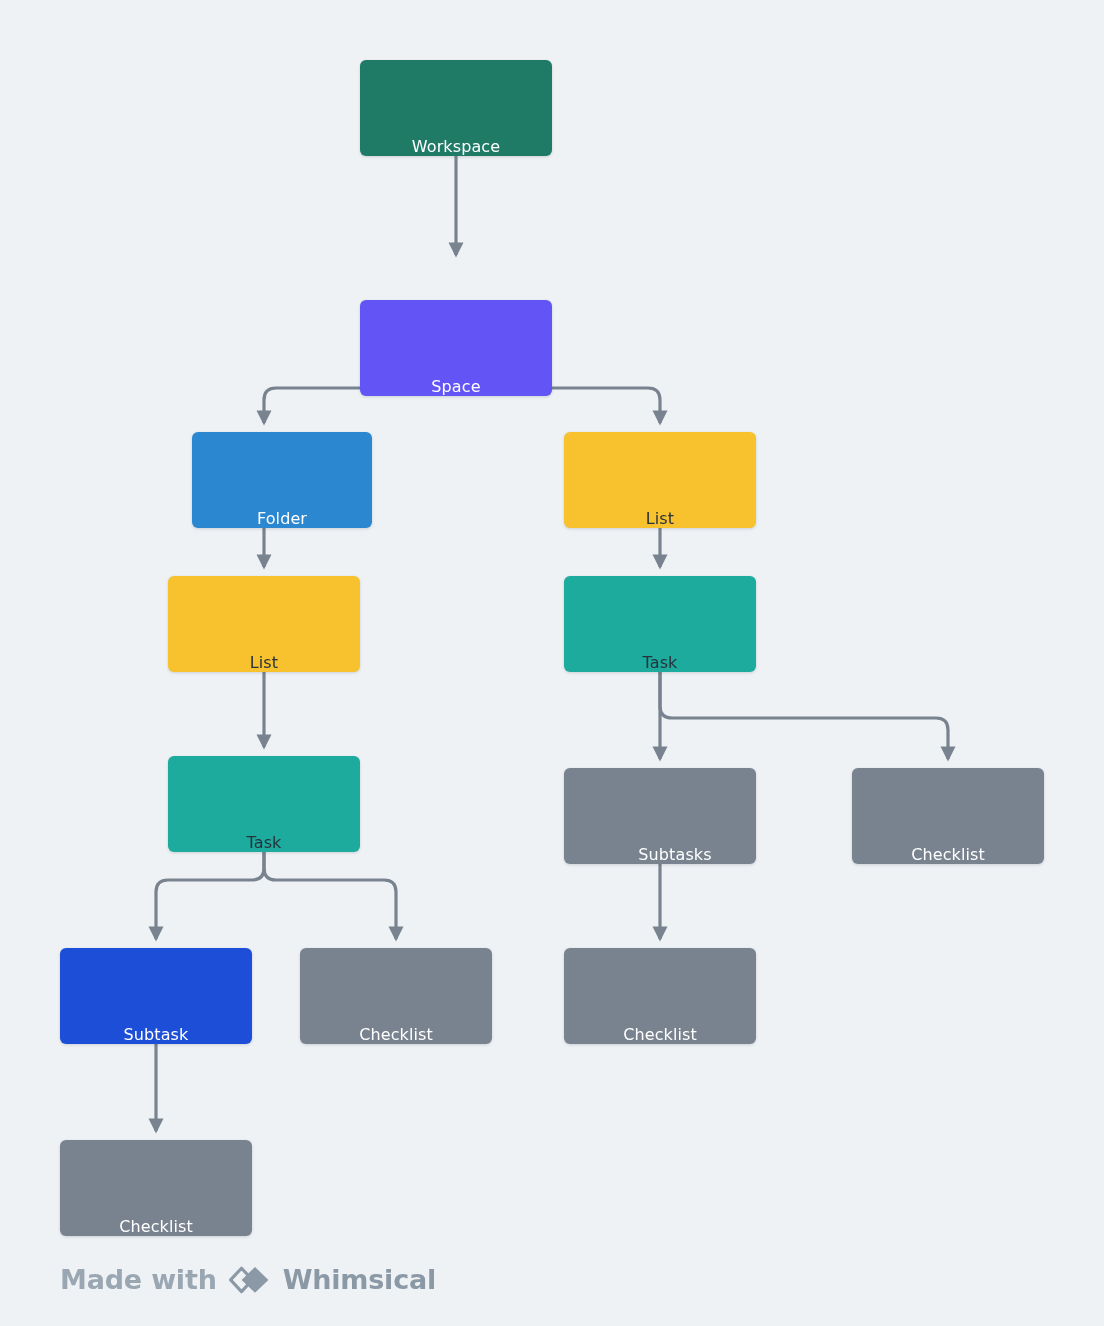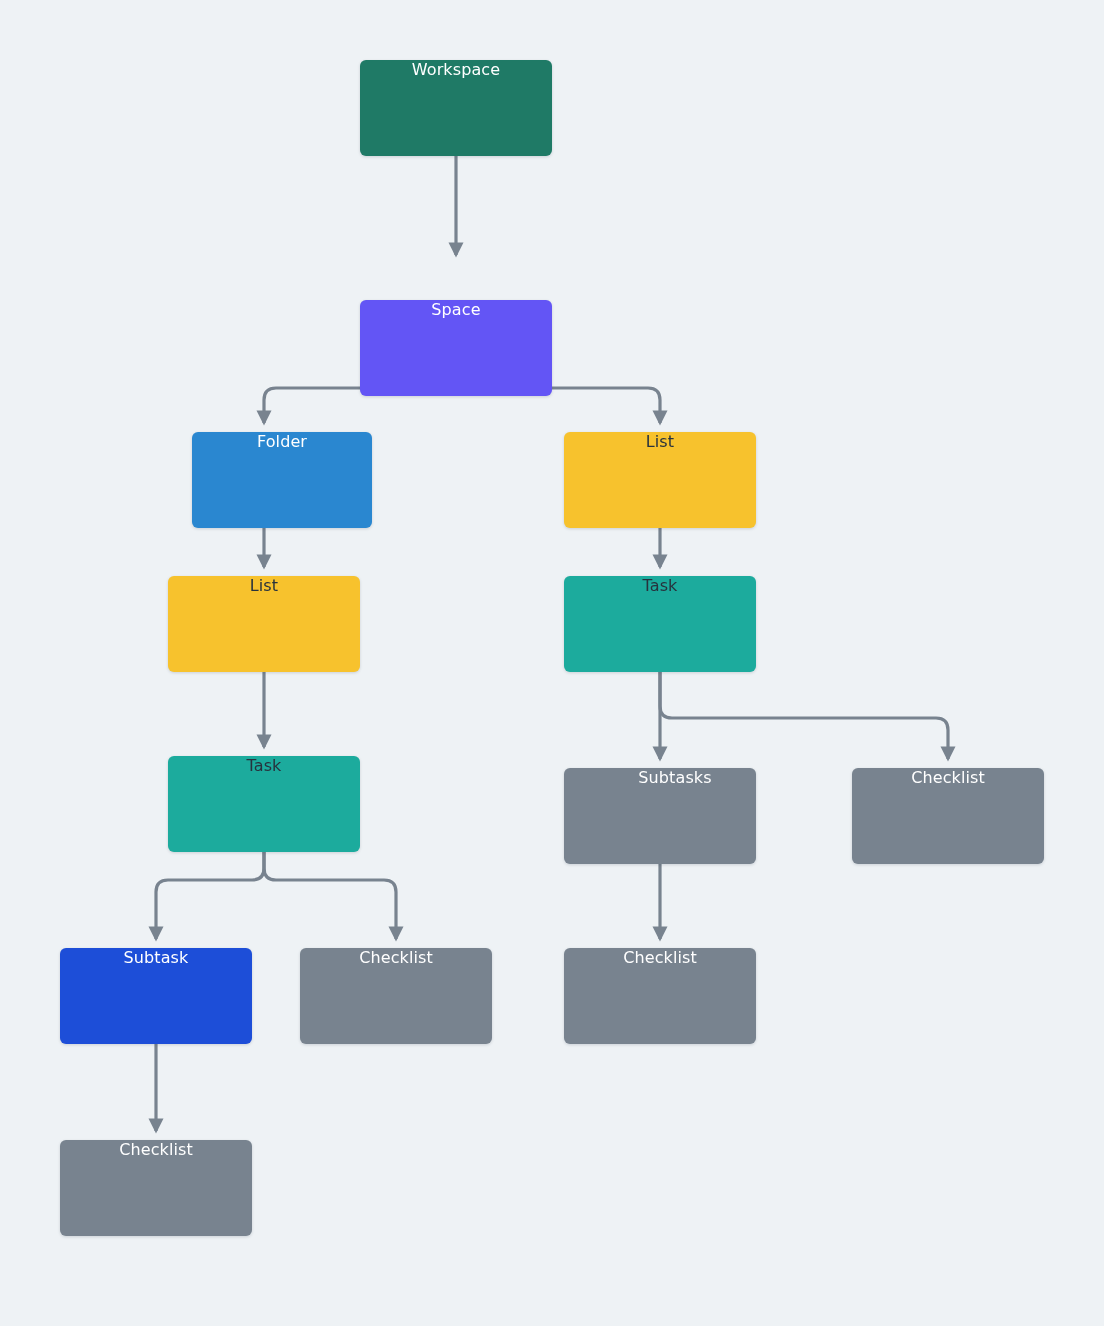--- a/index.html
+++ b/index.html
@@ -20,21 +20,21 @@
     left: 0;
     top: 0;
     width: 1104px;
     height: 1326px;
     pointer-events: none;
   }
   .node {
     position: absolute;
     box-sizing: border-box;
     display: flex;
-    align-items: flex-start;
+    align-items: flex-end;
     justify-content: center;
     border-radius: 6px;
     box-shadow: 0 1px 3px rgba(45, 60, 80, 0.18);
     font-size: 16px;
     font-weight: 500;
     letter-spacing: 0.1px;
     user-select: none;
   }
   .node-label {
     display: block;
@@ -115,14 +115,22 @@
         <span class="node-label">Checklist</span>
       </div>
       <div class="node" style="left: 564px; top: 948px; width: 192px; height: 96px; background: rgb(120, 131, 143); color: rgb(255, 255, 255);">
         <span class="node-label">Checklist</span>
       </div>
       <div class="node" style="left: 60px; top: 1140px; width: 192px; height: 96px; background: rgb(120, 131, 143); color: rgb(255, 255, 255);">
         <span class="node-label">Checklist</span>
       </div>
     </div>
 
+  <div id="footer" style="left:60px; top:1264px;">
+    <span class="made-with">Made with</span>
+    <svg id="whimsical-logo" width="46" height="30" viewBox="0 0 46 30" xmlns="http://www.w3.org/2000/svg">
+      <path d="M14.5 3.2 L25.4 14.9 L14.5 26.6 L3.6 14.9 Z" fill="none" stroke="#8b99a6" stroke-width="3.1" stroke-linejoin="round"></path>
+      <path d="M28.0 2.0 L41.4 14.9 L28.0 27.8 L14.6 14.9 Z" fill="#8b99a6"></path>
+    </svg>
+    <span class="brand">Whimsical</span>
+  </div>
 
 </div>
 
 </body></html>

